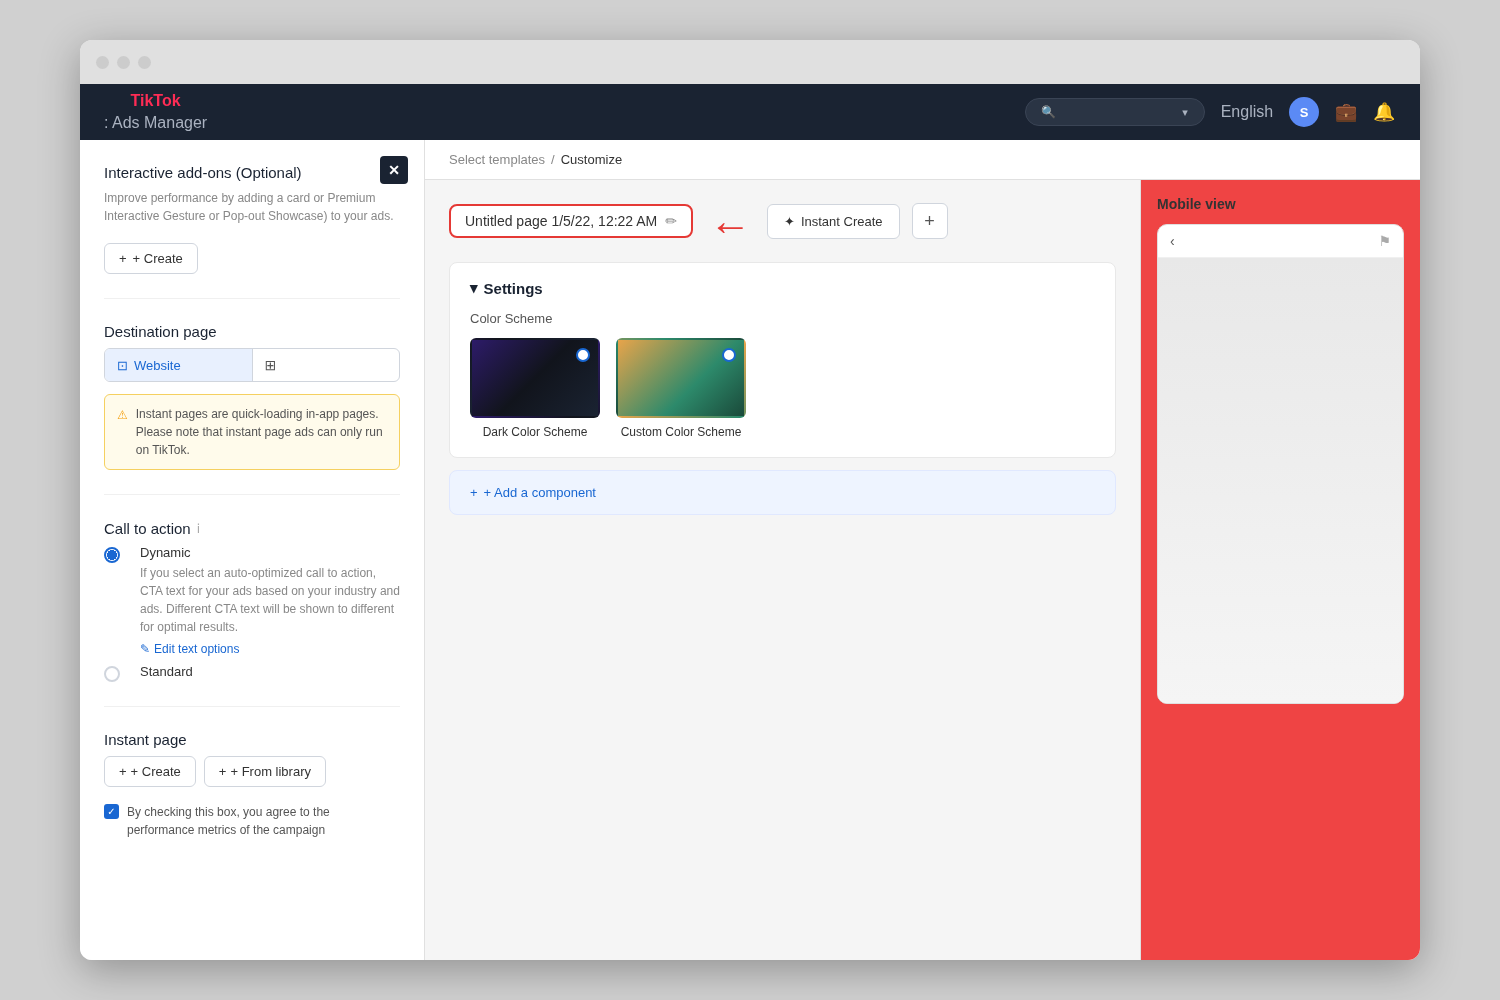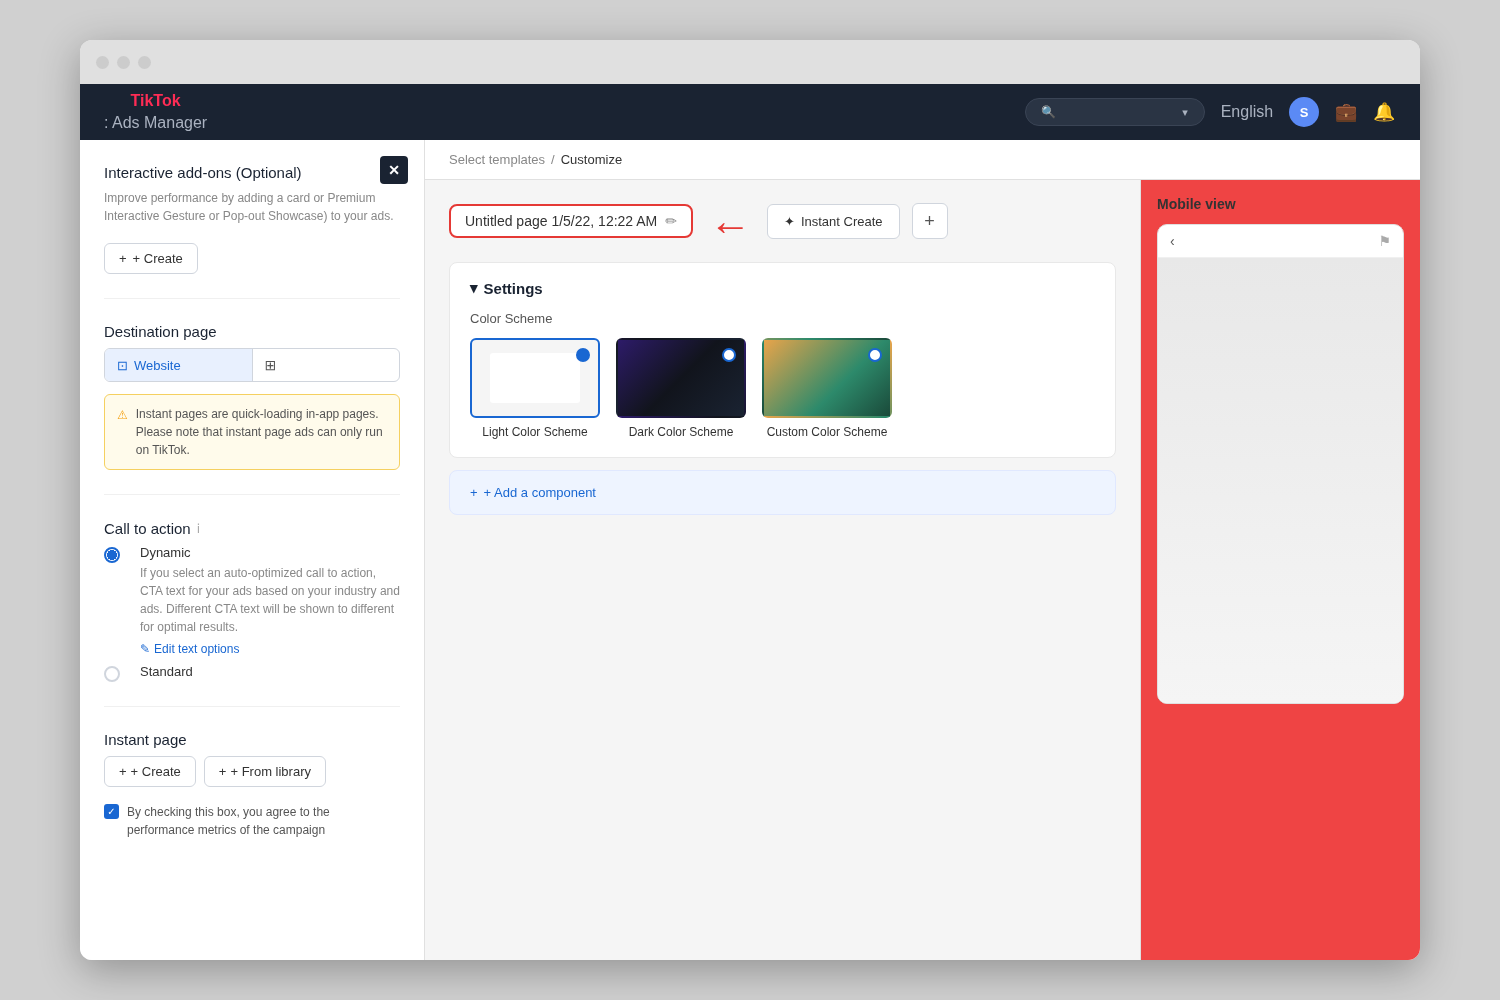--- a/index.html
+++ b/index.html
@@ -555,27 +555,20 @@
             </div>
 
             <div class="settings-section">
               <div class="settings-header">
                 <span>▾</span>
                 <span>Settings</span>
               </div>
               <div class="color-scheme-label">Color Scheme</div>
               <div class="schemes-row">
 
-                <div class="scheme-card">
-                  <div class="scheme-preview light-preview selected">
-                    <div class="light-preview-inner"></div>
-                    <div class="scheme-dot filled"></div>
-                  </div>
-                  <div class="scheme-name">Light Color Scheme</div>
-                </div>
 
                 <div class="scheme-card">
                   <div class="scheme-preview dark-preview">
                     <div class="scheme-dot"></div>
                   </div>
                   <div class="scheme-name">Dark Color Scheme</div>
                 </div>
 
                 <div class="scheme-card">
                   <div class="scheme-preview custom-preview">

